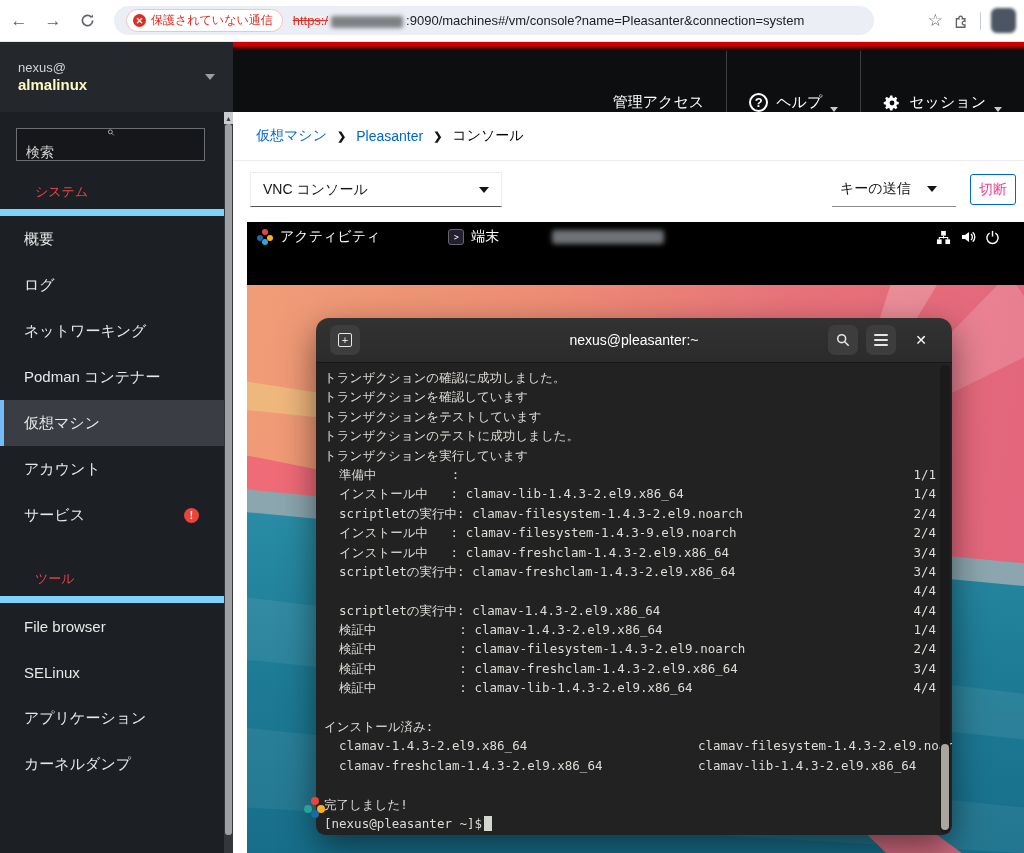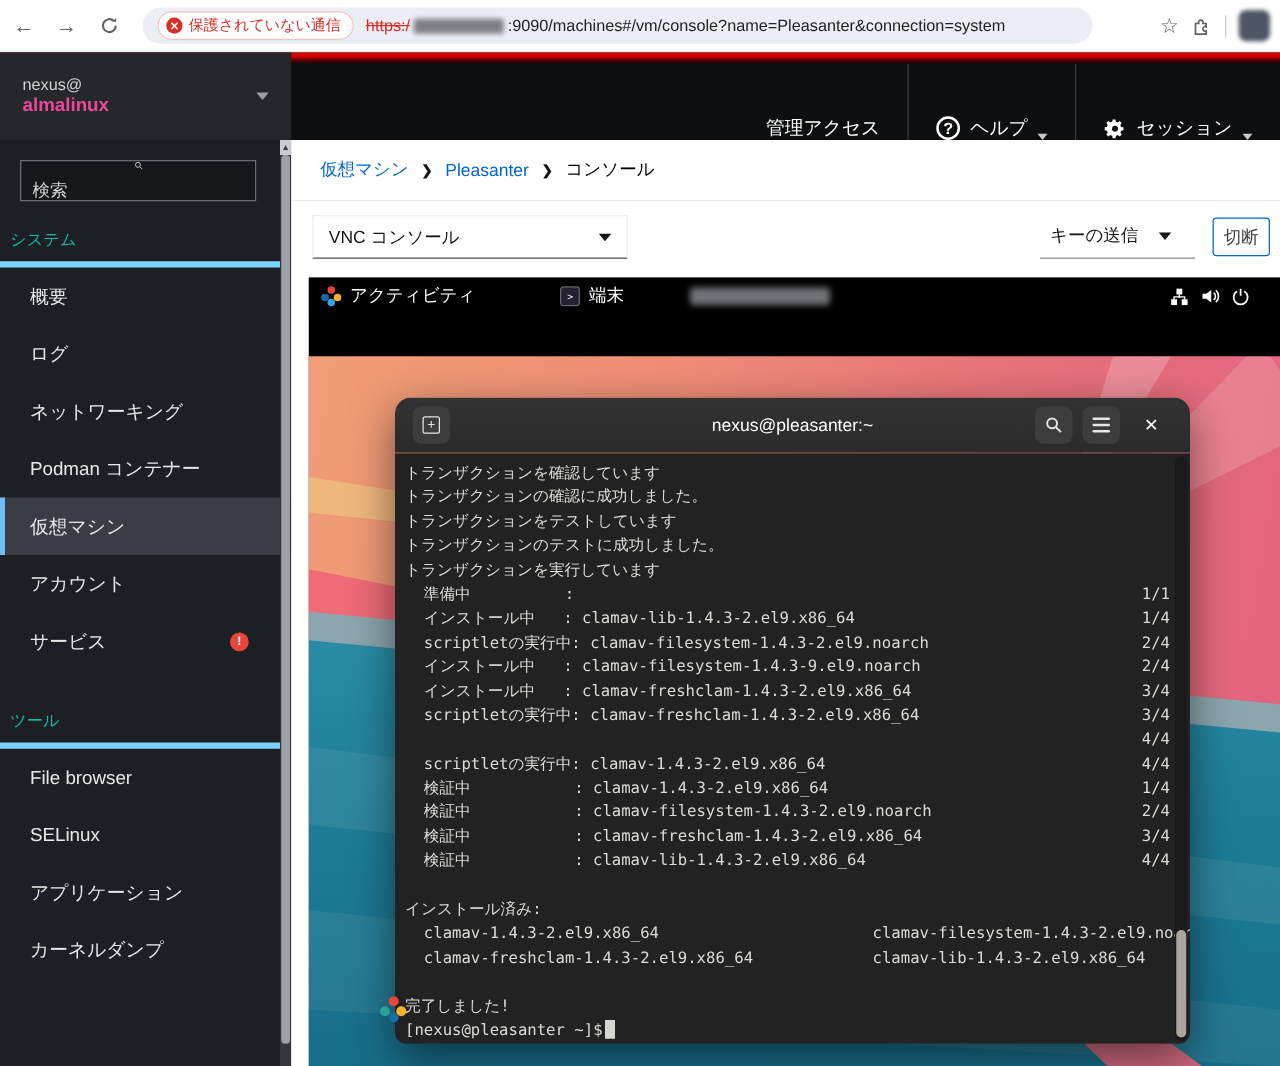--- a/index.html
+++ b/index.html
@@ -11,37 +11,37 @@
   .browser { position:absolute; left:0; top:0; width:1024px; height:42px; background:#ffffff;
     border-bottom:1px solid #e3e6ea; display:flex; align-items:center; }
   .nav-ico { width:30px; height:30px; display:flex; align-items:center; justify-content:center;
     color:#5f6368; font-size:17px; border-radius:50%; margin-left:4px; }
   .omnibox { height:29px; flex:0 0 760px; margin-left:12px; background:#eceef6; border-radius:15px;
     display:flex; align-items:center; padding:0 12px; overflow:hidden; }
   .sec-chip { display:flex; align-items:center; gap:5px; background:#fff; border:1px solid #f2c4c0;
     border-radius:12px; padding:2px 9px 2px 6px; font-size:12px; color:#d93025; white-space:nowrap; }
   .sec-x { width:13px; height:13px; border-radius:50%; background:#d93025; color:#fff; font-size:9px;
     display:flex; align-items:center; justify-content:center; font-weight:bold; }
-  .url { font-size:13px; color:#202124; margin-left:10px; display:flex; align-items:center; white-space:nowrap; }
+  .url { font-size:13px; color:#202124; margin-left:10px; display:flex; align-items:flex-end; white-space:nowrap; }
   .url .https { color:#d93025; text-decoration:line-through; }
   .blurblock { display:inline-block; height:12px; background:#7e8084; filter:blur(2px); border-radius:2px; margin:0 3px; }
   .b-right { display:flex; align-items:center; margin-left:auto; margin-right:8px; gap:10px; }
   .star { color:#5f6368; font-size:17px; }
   .vsep-b { width:1px; height:18px; background:#c9ccd1; }
   .avatar { width:25px; height:25px; border-radius:6px; background:#4b5563; filter:blur(1.5px); }
 
   
   .masthead { position:absolute; left:0; top:42px; width:1024px; height:70px; background:#0d0e10; }
   .red-stripe { position:absolute; left:0; top:0; width:100%; height:9px;
     background:linear-gradient(180deg,#d40000 0 35%, #550202 70%, rgba(13,14,16,0) 100%); }
   .brand { position:absolute; left:0; top:0; width:233px; height:70px; background:#24272c;
     display:flex; align-items:center; padding:0 18px; cursor:pointer; z-index:2; }
   .brand-txt { line-height:1.25; }
   .brand-user { font-size:13px; color:#d2d2d2; }
-  .brand-host { font-size:15px; color:#ec4899; font-weight:bold; }
+  .brand-host { font-size:15px; color:#fef9c3; font-weight:bold; }
   .caret { width:0; height:0; border-left:5px solid transparent; border-right:5px solid transparent;
     border-top:6px solid #9b9ea3; display:inline-block; }
   .brand .caret { margin-left:auto; }
   .mast-right { position:absolute; right:0; top:9px; height:61px; display:flex; align-items:stretch; }
   .mast-item { display:flex; align-items:flex-end; gap:8px; color:#fff; font-size:15px; padding:0 22px; cursor:pointer; }
   .mast-item + .mast-item { border-left:1px solid #3b3d40; }
   .help-q { width:19px; height:19px; border:2px solid #fff; border-radius:50%; font-size:13px; font-weight:bold;
     display:flex; align-items:center; justify-content:center; color:#fff; }
   .caret-sm { width:0; height:0; border-left:4px solid transparent; border-right:4px solid transparent;
     border-top:5px solid #c7c9cc; }
@@ -50,21 +50,21 @@
   .sidebar { position:absolute; left:0; top:112px; width:233px; height:741px; background:#1c1f24; color:#e8e8e8; }
   .sb-scroll { position:absolute; right:0; top:0; width:9px; height:100%; background:#33363b; }
   .sb-scroll .thumb { position:absolute; left:1px; top:12px; width:7px; height:96%; background:#9da1a6; border-radius:3px; }
   .sb-scroll .up { position:absolute; left:0; top:0; width:9px; height:12px; background:#c9ccd0; color:#3a3d41;
     font-size:7px; display:flex; align-items:center; justify-content:center; }
   .search-wrap { margin:16px 28px 0 16px; height:33px; border:1px solid #6a6e73; background:#15171a;
     display:flex; align-items:center; padding:0 9px; gap:8px;flex-direction:column; }
   .search-wrap input { background:transparent; border:none; outline:none; color:#d2d2d2; font-size:14px; width:100%;
     font-family:"Liberation Sans", sans-serif; }
   .search-wrap input::placeholder { color:#d2d2d2; }
-  .sb-section { font-size:13px; color:#14b8a6; padding:22px 0 8px 8px; border-bottom:5px solid #7dd3fc; }
+  .sb-section { font-size:13px; color:#ef4444; padding:22px 0 8px 35px; border-bottom:7px solid #7dd3fc; }
   .sb-item { height:46px; display:flex; align-items:center; padding-left:24px; font-size:15px; color:#e8e8e8;
     cursor:pointer; position:relative; }
   .sb-item.active { background:#3a3e44; }
   .sb-item.active::before { content:""; position:absolute; left:0; top:0; bottom:0; width:4px; background:#73bcf7; }
   .sb-gap { height:26px; }
   .badge { margin-left:auto; margin-right:34px; width:15px; height:15px; border-radius:50%; background:#e8453c;
     color:#fff; font-size:10px; font-weight:bold; display:flex; align-items:center; justify-content:center; }
 
   
   .content { position:absolute; left:233px; top:112px; width:791px; height:741px; background:#fff; }
@@ -77,21 +77,21 @@
   .select { position:absolute; left:17px; top:11px; width:252px; height:35px; background:#fff;
     border:1px solid #ededed; border-bottom:1px solid #4f5255; display:flex; align-items:center;
     padding:0 12px; font-size:14px; color:#151515; cursor:pointer; }
   .select .caret-dk { margin-left:auto; width:0; height:0; border-left:5px solid transparent;
     border-right:5px solid transparent; border-top:6px solid #151515; }
   .sendkey { position:absolute; right:68px; top:11px; width:124px; height:35px; border-bottom:1px solid #8a8d90;
     display:flex; align-items:center; gap:10px; padding:0 8px; font-size:14px; color:#151515; cursor:pointer; }
   .sendkey .caret-dk { width:0; height:0; border-left:5px solid transparent; border-right:5px solid transparent;
     border-top:6px solid #151515; margin-left:6px; }
   .btn-disconnect { position:absolute; right:8px; top:13px; width:46px; height:31px; background:#fff;
-    border:1px solid #0066cc; border-radius:3px; color:#404040; font-size:14px; cursor:pointer;
+    border:1px solid #0066cc; border-radius:3px; color:#ec4899; font-size:14px; cursor:pointer;
     font-family:"Liberation Sans", sans-serif; }
 
   
   .vnc { position:absolute; left:14px; top:110px; width:777px; height:631px; background:#000; overflow:hidden; }
   .gnome-bar { position:absolute; left:0; top:0; width:100%; height:30px; background:#000; display:flex;
     align-items:center; color:#fff; font-size:14px; }
   .gb-left { display:flex; align-items:center; gap:7px; margin-left:10px; cursor:pointer; }
   .alma-dots { position:relative; width:16px; height:16px; }
   .alma-dots i { position:absolute; width:6px; height:6px; border-radius:50%; }
   .alma-dots i:nth-child(1){ left:5px; top:0;  background:#e8453c; }
@@ -337,27 +337,27 @@
               </span>
           </div>
           <div class="tb-btn tb-close">
             <span>✕</span>
           </div>
         </div>
         <div class="termbody">
           <div>
 
               <div class="tline">
+                <span class="tl">トランザクションの確認に成功しました。</span>
+                <span class="tm"></span>
+                <span class="tr"></span>
+              </div>
+
+              <div class="tline">
                 <span class="tl">トランザクションを確認しています</span>
-                <span class="tm"></span>
-                <span class="tr"></span>
-              </div>
-
-              <div class="tline">
-                <span class="tl">トランザクションの確認に成功しました。</span>
                 <span class="tm"></span>
                 <span class="tr"></span>
               </div>
 
               <div class="tline">
                 <span class="tl">トランザクションをテストしています</span>
                 <span class="tm"></span>
                 <span class="tr"></span>
               </div>
 

